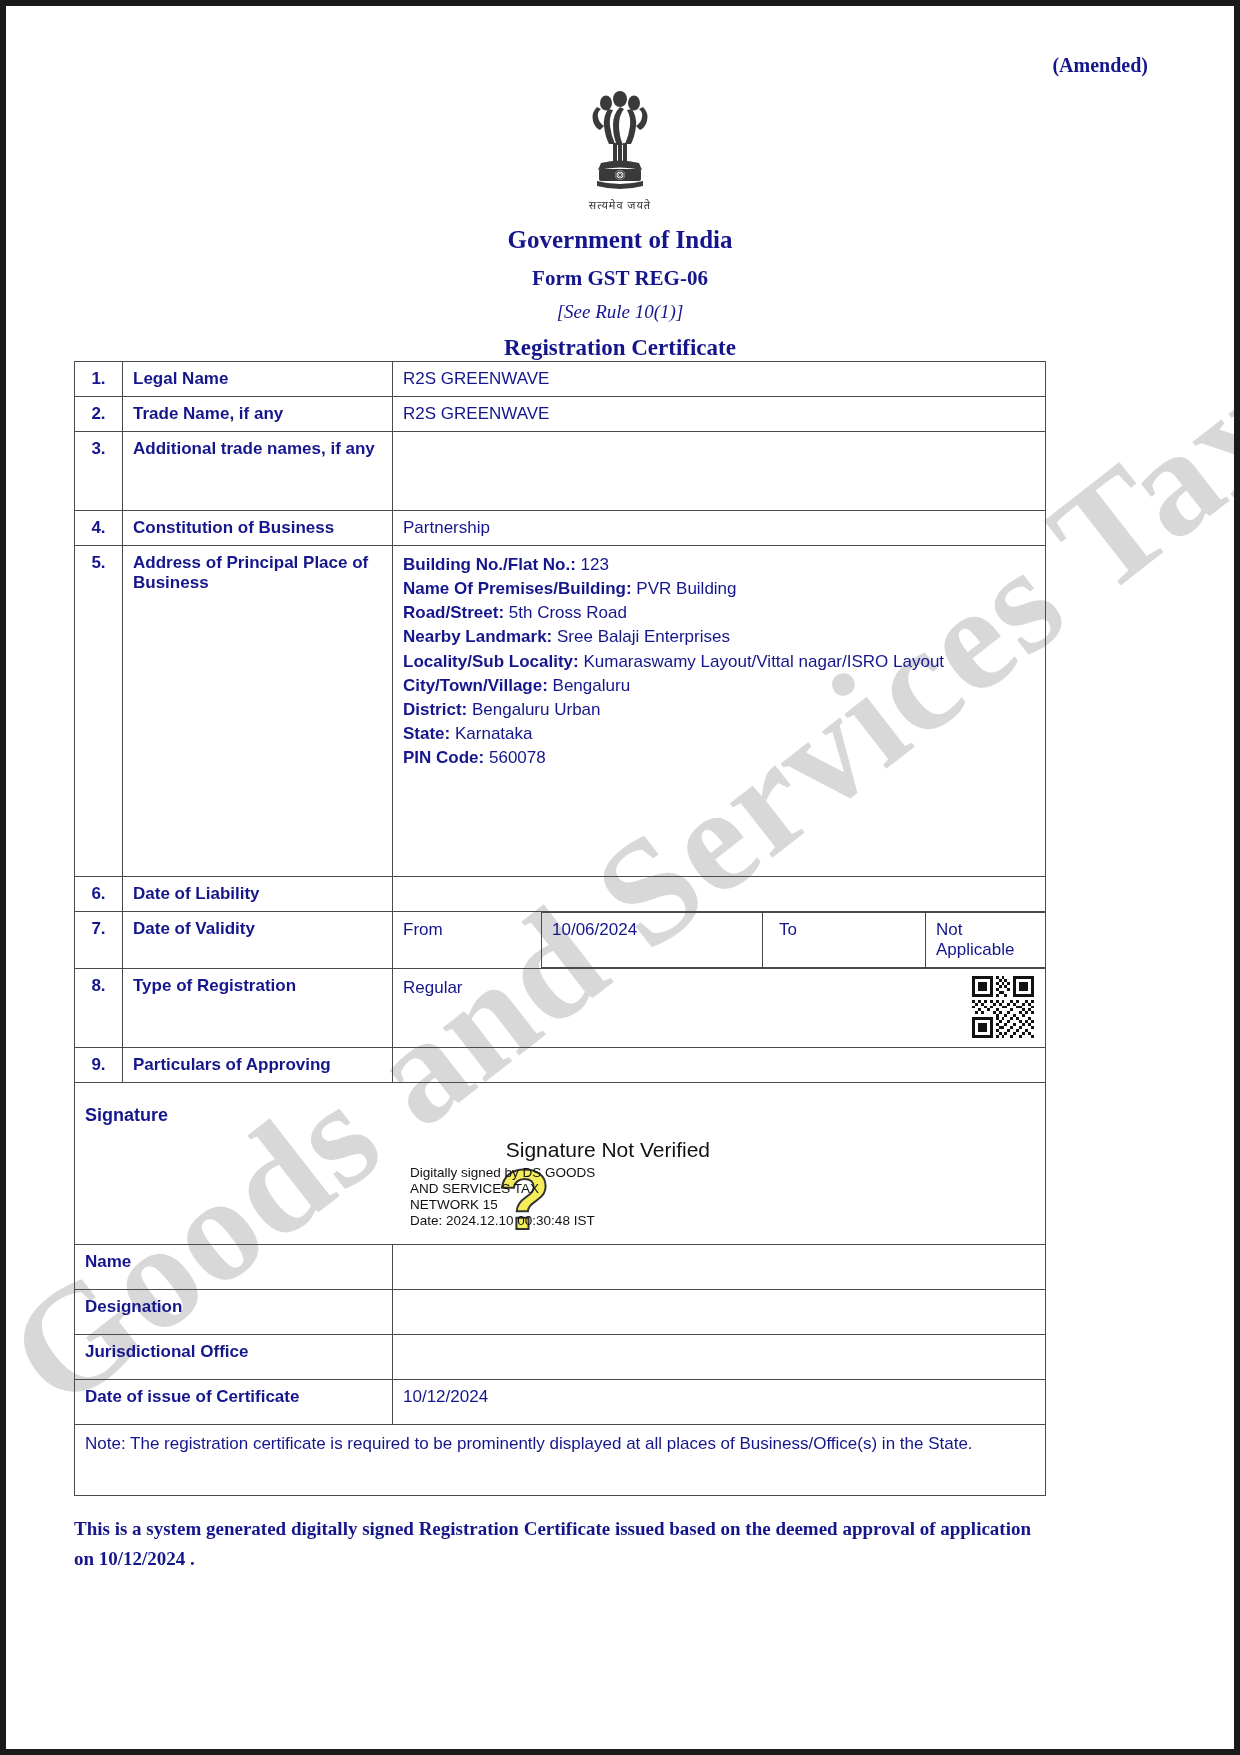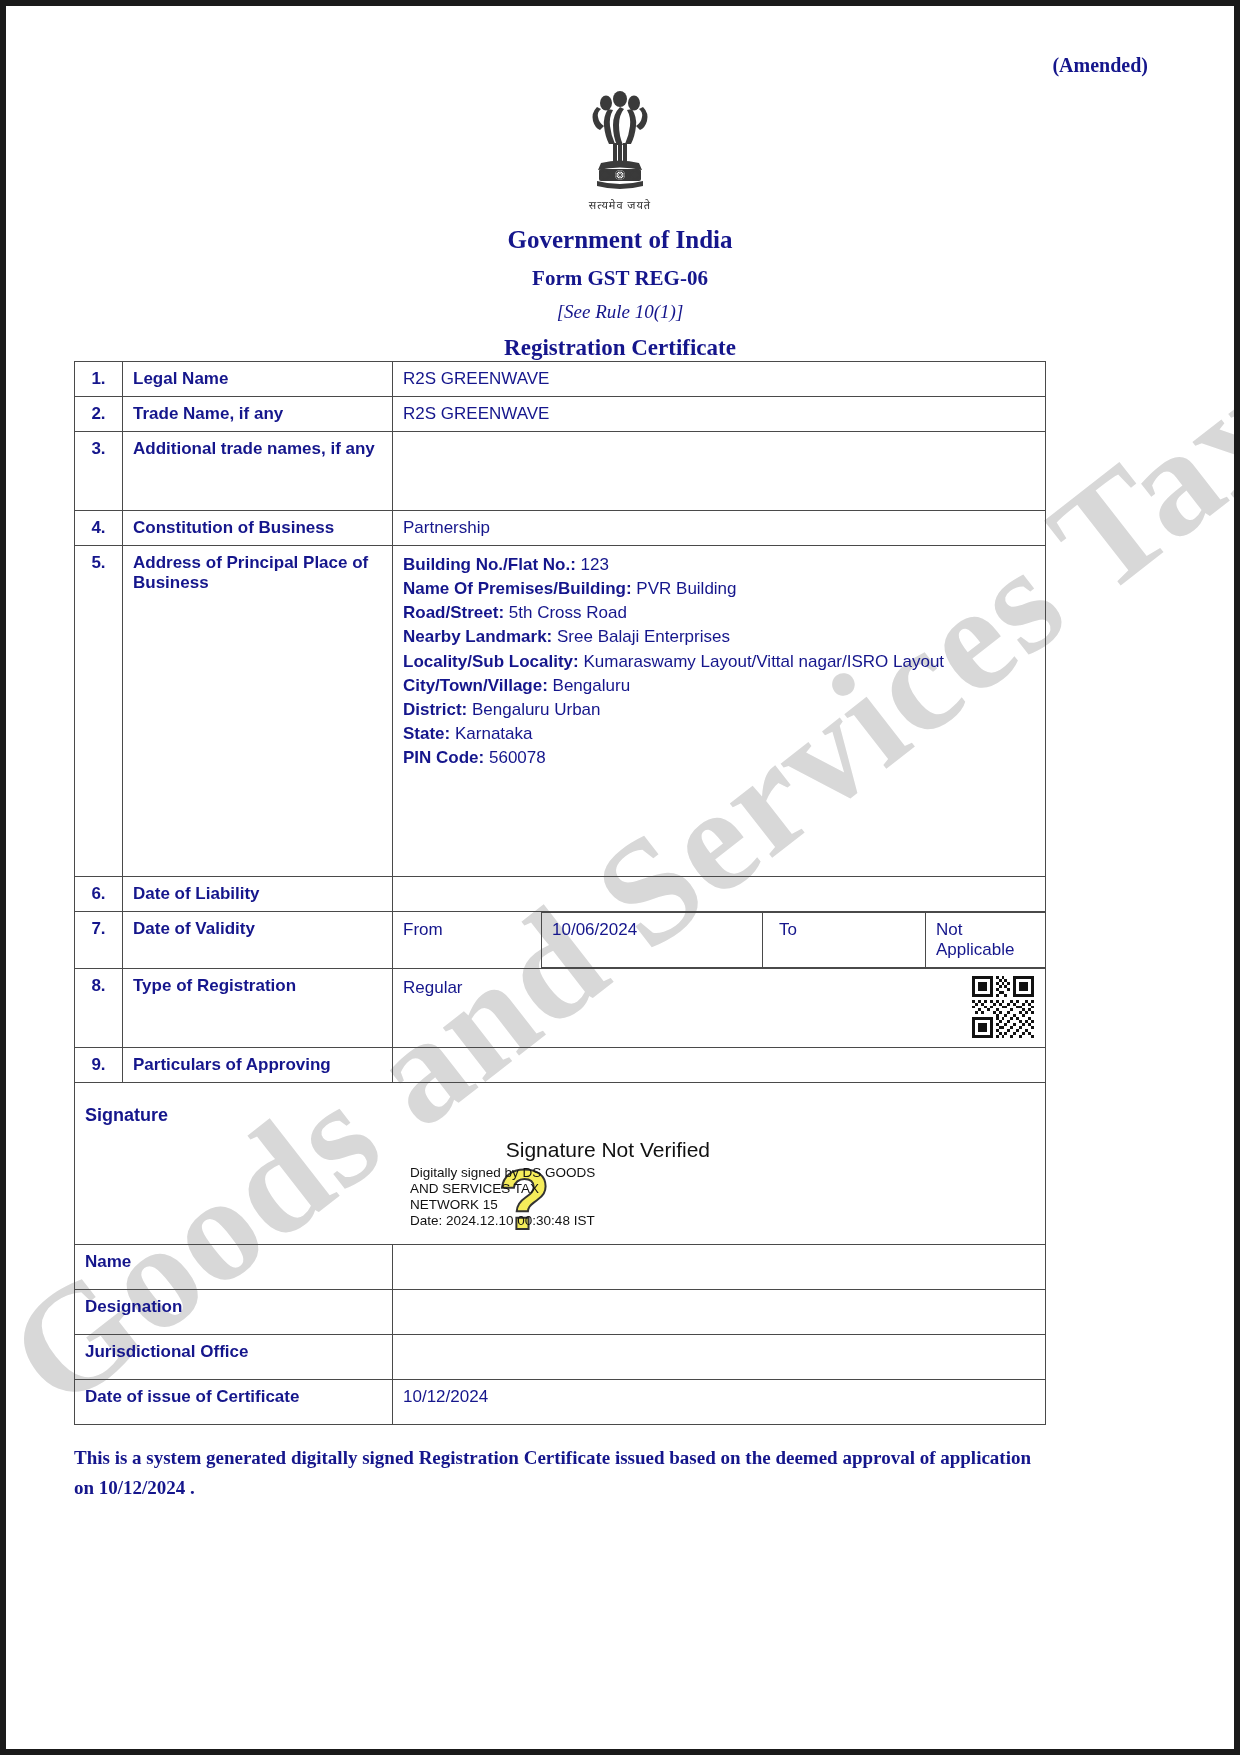--- a/index.html
+++ b/index.html
@@ -492,20 +492,23 @@
             <td class="c-val"></td>
           </tr>
           <tr>
             <td colspan="2" class="c-label" style="height:30px">Jurisdictional Office</td>
             <td class="c-val"></td>
           </tr>
           <tr>
             <td colspan="2" class="c-label" style="height:30px">Date of issue of Certificate</td>
             <td class="c-val">10/12/2024</td>
           </tr>
+          <tr>
+            <td colspan="3" class="note-cell" style="height:56px">Note: The registration certificate is required to be prominently displayed at all places of Business/Office(s) in the State.</td>
+          </tr>
         </tbody>
       </table>
 
       <div class="footer-note">This is a system generated digitally signed Registration Certificate issued based on the deemed approval of application on 10/12/2024 .</div>
 
     </div>
   </div>
 </div>
 
 </body></html>

